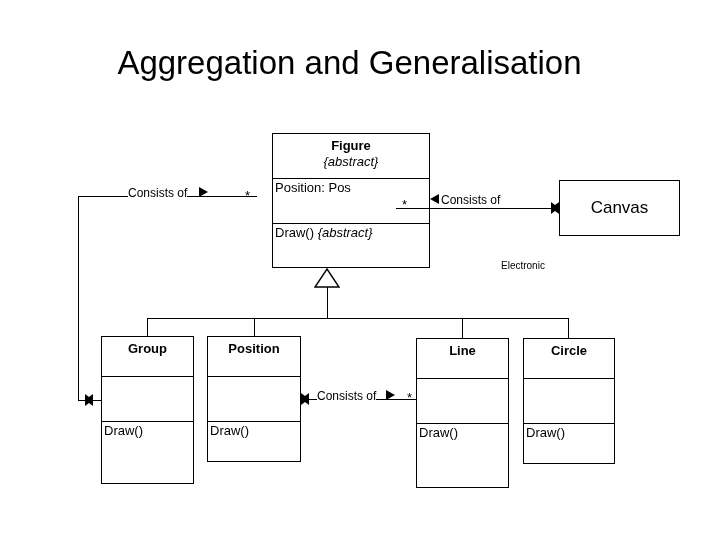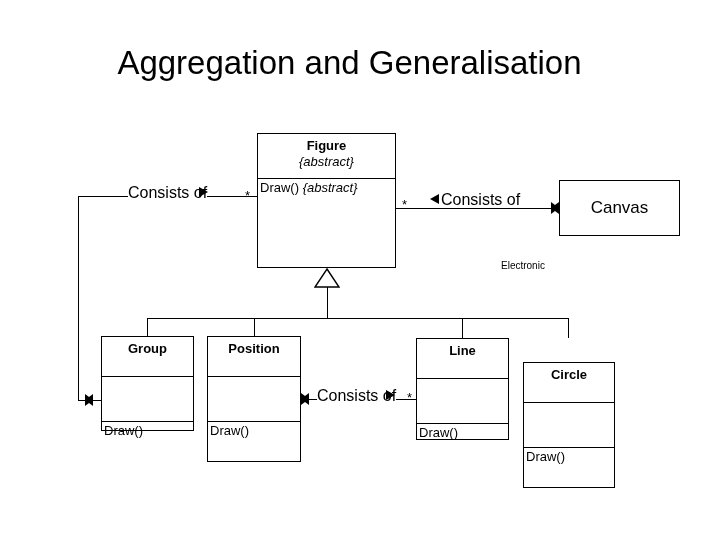--- a/index.html
+++ b/index.html
@@ -77,21 +77,21 @@
     height: 0;
     border-top: 1px solid #000000;
   }
   .vline {
     position: absolute;
     width: 0;
     border-left: 1px solid #000000;
   }
   .label {
     position: absolute;
-    font-size: 16px;
+    font-size: 12px;
     line-height: 14px;
     white-space: nowrap;
     background: #ffffff;
     text-align: right;
   }
   .label-sm {
     position: absolute;
     font-size: 10px;
     line-height: 12px;
     white-space: nowrap;
@@ -151,67 +151,70 @@
     position: absolute;
   }
 </style>
 </head>
 <body>
 
 <div id="canvas">
 
   <div class="title">Aggregation and Generalisation</div>
 
-  <div class="uml-box" style="left:257px; top:133px; width:139px; height:135px;">
+  <div class="uml-box" style="left:272px; top:133px; width:158px; height:135px;">
     <div class="compartment" style="height:44px;">
       <div class="cls-name">Figure</div>
       <div class="cls-stereo">{abstract}</div>
     </div>
+    <div class="compartment" style="height:45px;">
+      <div class="cls-text">Position: Pos</div>
+    </div>
     <div class="compartment" style="height:44px;">
       <div class="cls-text"><span>Draw()</span>&nbsp;<span class="ital">{abstract}</span></div>
     </div>
   </div>
 
   <div class="uml-box" style="left:559px; top:180px; width:121px; height:56px;">
     <div class="compartment" style="height:54px; display:flex; align-items:center; justify-content:center;">
       <div class="plain-name">Canvas</div>
     </div>
   </div>
 
-  <div class="uml-box" style="left:101px; top:336px; width:93px; height:95px;">
+  <div class="uml-box" style="left:101px; top:336px; width:93px; height:148px;">
     <div class="compartment" style="height:39px;">
       <div class="cls-name">Group</div>
     </div>
     <div class="compartment" style="height:45px;"></div>
     <div class="compartment" style="height:40px;">
       <div class="cls-text">Draw()</div>
     </div>
   </div>
 
   <div class="uml-box" style="left:207px; top:336px; width:94px; height:126px;">
     <div class="compartment" style="height:39px;">
       <div class="cls-name">Position</div>
     </div>
     <div class="compartment" style="height:45px;"></div>
     <div class="compartment" style="height:40px;">
       <div class="cls-text">Draw()</div>
     </div>
   </div>
 
-  <div class="uml-box" style="left:416px; top:338px; width:93px; height:102px;">
+  <div class="uml-box" style="left:416px; top:338px; width:93px; height:150px;">
     <div class="compartment" style="height:39px;">
       <div class="cls-name">Line</div>
     </div>
     <div class="compartment" style="height:45px;"></div>
     <div class="compartment" style="height:40px;">
       <div class="cls-text">Draw()</div>
     </div>
   </div>
 
-  <div class="uml-box" style="left:523px; top:338px; width:92px; height:126px;margin-top:24px;">
+  <div class="uml-box" style="left:523px; top:338px; width:92px; height:126px;">
     <div class="compartment" style="height:39px;">
       <div class="cls-name">Circle</div>
     </div>
     <div class="compartment" style="height:45px;"></div>
     <div class="compartment" style="height:40px;">
       <div class="cls-text">Draw()</div>
     </div>
   </div>
 
   <div class="hline" style="left:78px; top:196px; width:179px;"></div>

